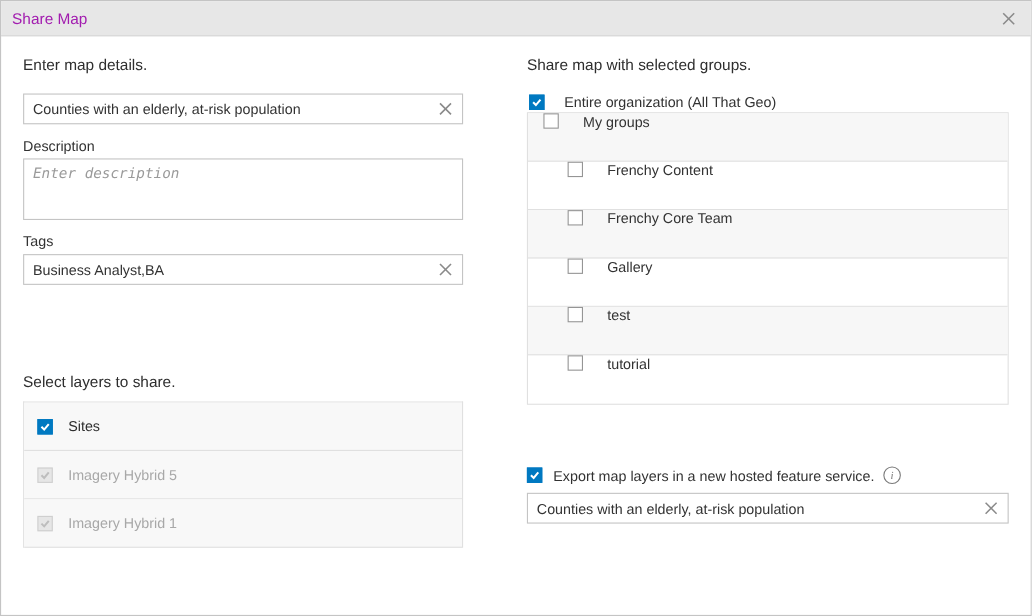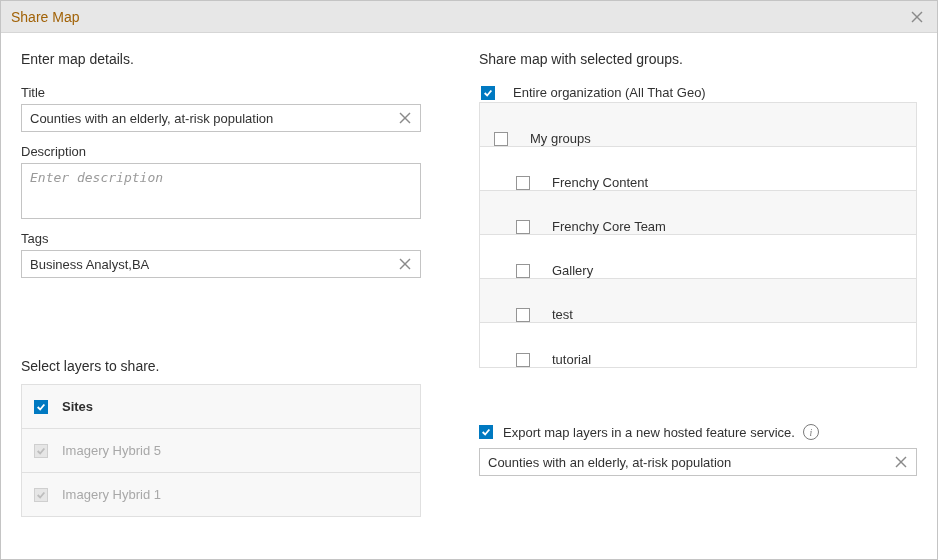--- a/index.html
+++ b/index.html
@@ -1,50 +1,50 @@
 <!DOCTYPE html>
 <html><head>
 <meta charset="utf-8">
 <style>
   * { box-sizing: border-box; }
   html, body { margin:0; padding:0; font-family: "Segoe UI", Arial, sans-serif; font-size:13px; color:#323232; background:#fff; }
   .dialog { width:938px; height:560px; border:1px solid #c4c4c4; display:flex; flex-direction:column; position:relative; }
-  .titlebar { height:32px; background:#e7e7e7; border-bottom:1px solid #d6d6d6; display:flex; align-items:center; padding:13px 10px; font-size:14px; color:#a16207; }
+  .titlebar { height:32px; background:#e7e7e7; border-bottom:1px solid #d6d6d6; display:flex; align-items:center; padding:13px 10px; font-size:14px; color:#a21caf; }
   .titlebar .close { margin-left:auto; width:20px; height:20px; display:flex; align-items:center; justify-content:center; cursor:pointer; color:#6e6e6e; }
   .body { flex:1; display:flex; padding:18px 20px 14px 20px; gap:20px; overflow:hidden; }
   .col { flex:1; display:flex; flex-direction:column; min-width:0; }
   .section-text { font-size:14px; color:#2e2e2e; margin-bottom:18px; }
   .field-label { font-size:13px; color:#323232; margin-bottom:4px; }
   .text-input-wrap { position:relative; width:400px; margin-bottom:12px; }
   .text-input { width:100%; height:28px; border:1px solid #c4c4c4; padding:0 26px 0 8px; font-size:13px; color:#323232; outline:none; }
   .text-input::placeholder { color:#9a9a9a; font-style:italic; }
   .clear-x { position:absolute; right:4px; top:0; width:24px; height:28px; display:flex; align-items:center; justify-content:center; color:#8a8a8a; cursor:pointer; font-size:14px; }
   .textarea { width:400px; height:56px; border:1px solid #c4c4c4; padding:6px 8px; font-size:13px; color:#323232; outline:none; resize:none; margin-bottom:12px; }
   .textarea::placeholder { color:#9a9a9a; font-style:italic; }
   .layers-label { margin-top:68px; margin-bottom:10px; font-size:14px; color:#2e2e2e; }
   .layers-list { width:400px; border:1px solid #e0e0e0; border-bottom:none; }
   .layer-row { height:44px; display:flex; align-items:center; padding:0 12px; border-bottom:1px solid #e0e0e0; background:#f8f8f8; }
   .layer-row .cb { margin-right:14px; }
   .layer-row .lbl { font-size:13px; }
-  .layer-row.enabled .lbl { color:#2e2e2e; font-weight:700; }
+  .layer-row.enabled .lbl { color:#2e2e2e; font-weight:400; }
   .layer-row.disabled .lbl { color:#a8a8a8; }
   .checkbox { width:14px; height:14px; border:1px solid #959595; display:inline-flex; align-items:center; justify-content:center; flex-shrink:0; background:#fff; }
   .checkbox.checked { background:#0079c1; border-color:#0079c1; }
   .checkbox.checked svg { display:block; }
   .checkbox svg { display:none; }
   .checkbox.disabled { background:#e6e6e6; border-color:#cfcfcf; }
   .checkbox.disabled svg path { stroke:#bdbdbd; }
   .checkbox.disabled.checked svg { display:block; }
 
   .org-row { display:flex; align-items:center; margin-bottom:2px; }
   .org-row .cb { margin-right:18px; margin-left:2px; }
   .org-row .lbl { font-size:13px; color:#323232; }
 
   .groups-box { border:1px solid #e0e0e0; }
-  .group-row { height:44px; display:flex; align-items:flex-end; padding:0 14px; border-bottom:1px solid #e0e0e0; }
+  .group-row { height:44px; display:flex; align-items:flex-start; padding:0 14px; border-bottom:1px solid #e0e0e0; }
   .group-row:last-child { border-bottom:none; }
   .group-row.header { background:#f7f7f7; }
   .group-row.alt { background:#f7f7f7; }
   .group-row .cb { margin-right:22px; }
   .group-row.sub .cb { margin-left:22px; }
   .group-row .lbl { font-size:13px; color:#323232; }
 
   .export-row { display:flex; align-items:center; margin-top:56px; margin-bottom:8px; }
   .export-row .cb { margin-right:10px; }
   .export-row .lbl { font-size:13px; color:#323232; }
@@ -76,21 +76,20 @@
           <line x1="11" y1="1" x2="1" y2="11"></line>
         </svg>
     </span>
   </div>
 
   <div class="body">
 
     <div class="col">
       <div class="section-text">Enter map details.</div>
 
-      <div class="field-label">Title</div>
       <div class="text-input-wrap">
         <input class="text-input" value="Counties with an elderly, at-risk population" style="">
         <span class="clear-x">
           <svg class="x-icon" viewBox="0 0 12 12">
               <line x1="1" y1="1" x2="11" y2="11"></line>
               <line x1="11" y1="1" x2="1" y2="11"></line>
             </svg>
         </span>
       </div>
 

